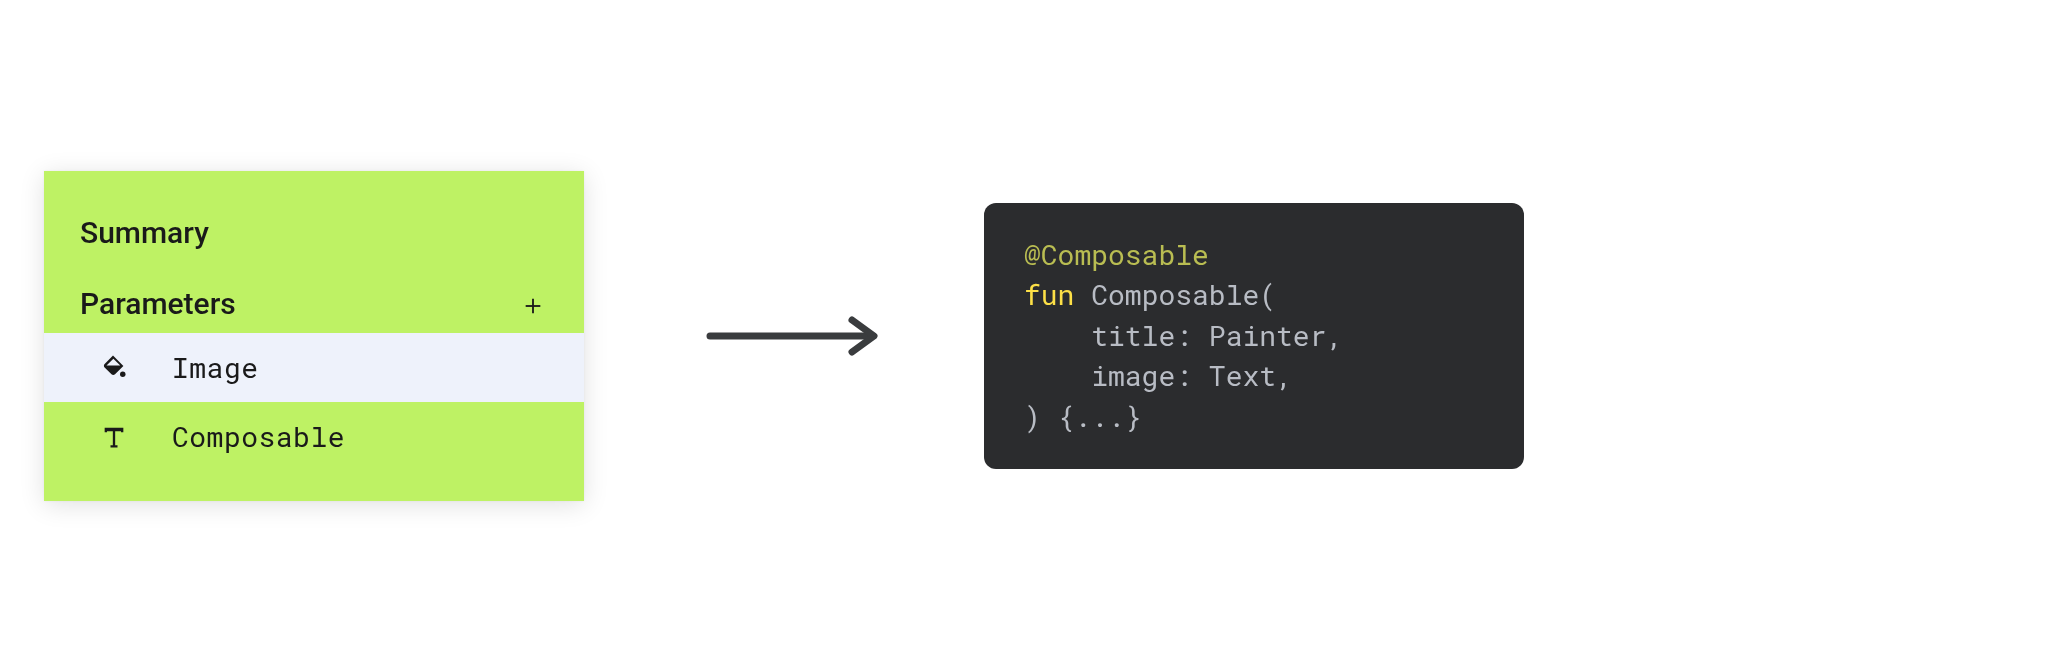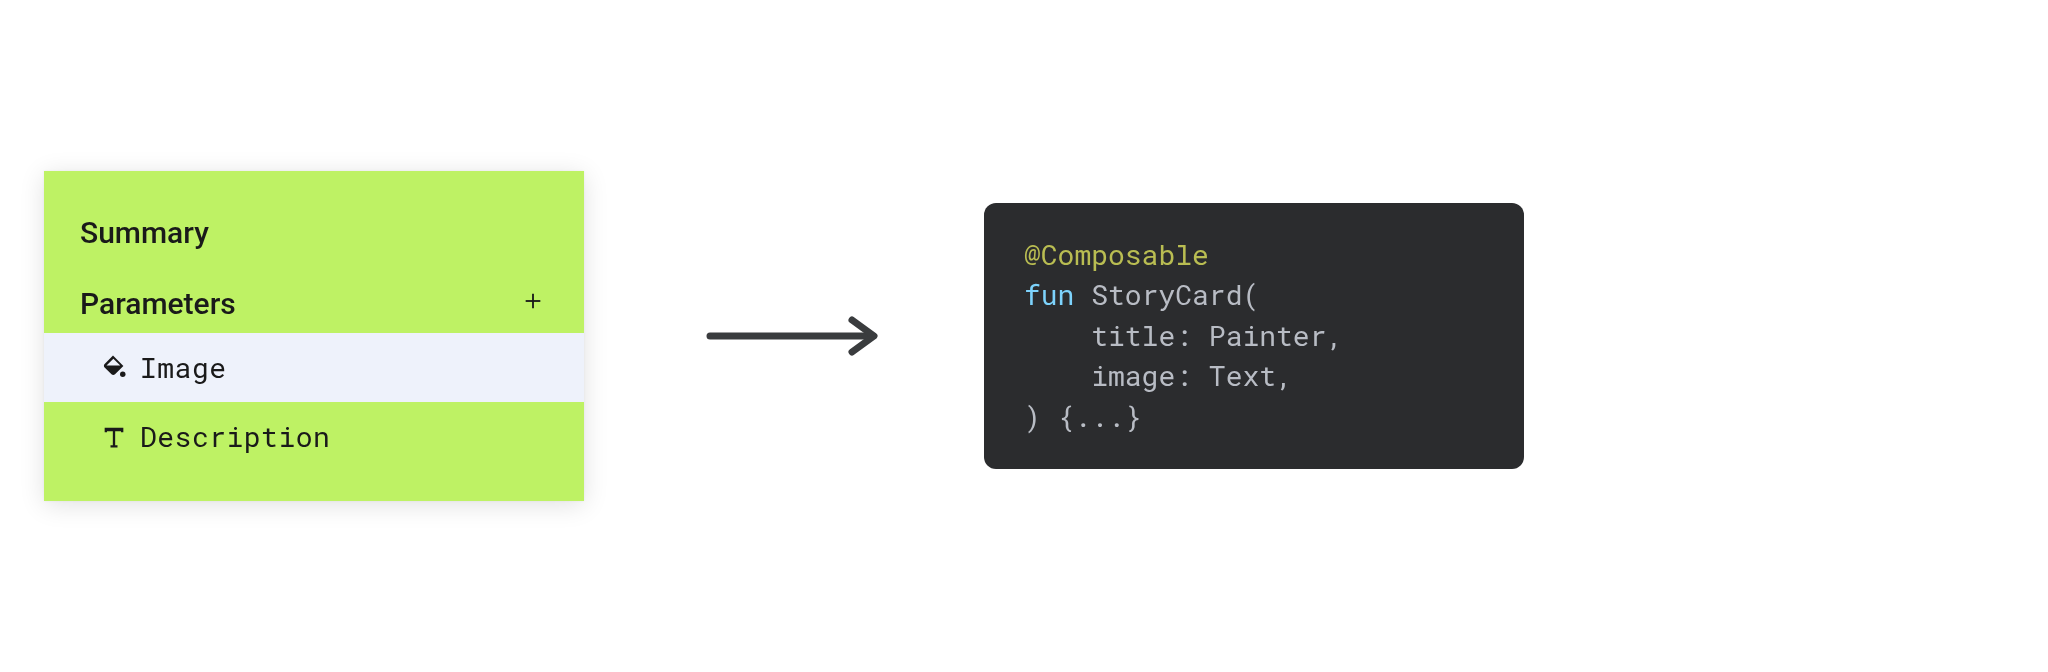--- a/index.html
+++ b/index.html
@@ -30,21 +30,21 @@
     .panel-title {
       font-size: 30px;
       font-weight: 500;
       color: #1a1a1a;
       padding: 16px 36px 20px 36px;
     }
 
     .section-header {
       display: flex;
       justify-content: space-between;
-      align-items: flex-start;
+      align-items: flex-end;
       padding: 16px 36px 12px 36px;
     }
 
     .section-title {
       font-size: 30px;
       font-weight: 500;
       color: #1a1a1a;
     }
 
     .add-btn {
@@ -54,21 +54,21 @@
       align-items: center;
       justify-content: center;
       cursor: pointer;
       color: #1a1a1a;
     }
 
     .param-row {
       display: flex;
       align-items: center;
       padding: 16px 36px 16px 54px;
-      gap: 10px;
+      gap: 42px;
       cursor: pointer;
     }
 
     .param-row.selected {
       background: #eef2fb;
     }
 
     .param-icon {
       width: 32px;
       height: 32px;
@@ -102,21 +102,21 @@
       font-size: 28px;
       line-height: 1.45;
       min-width: 540px;
     }
 
     .code-line {
       white-space: pre;
     }
 
     .tok-annotation { color: #b9bd52; }
-    .tok-keyword { color: #7dd3fc; }
+    .tok-keyword { color: #fde047; }
     .tok-default { color: #b8bcc4; }
     .tok-indent { display: inline-block; width: 4ch; }
   </style>
 </head>
 <body>
 
 <div class="panel">
   <div class="panel-title">Summary</div>
 
   <div class="section-header">
@@ -139,30 +139,30 @@
     <span class="param-label">Image</span>
   </div>
 
 
   <div class="param-row">
     <span class="param-icon">
       <svg width="28" height="28" viewBox="0 0 24 24" fill="currentColor">
         <path d="M4 4h16v4h-2V7h-5v12h2v2H9v-2h2V7H6v1H4V4z"></path>
       </svg>
     </span>
-    <span class="param-label">Description</span>
+    <span class="param-label">Composable</span>
   </div>
 </div>
 
 <div class="arrow-wrap">
   <svg width="180" height="40" viewBox="0 0 180 40" fill="none" stroke="#3a3c3e" stroke-width="7" stroke-linecap="round" stroke-linejoin="round">
     <line x1="6" y1="20" x2="168" y2="20"></line>
     <polyline points="148,4 170,20 148,36"></polyline>
   </svg>
 </div>
 
 <div class="code-block">
   <div class="code-line"><span class="tok-annotation">@Composable</span></div>
-  <div class="code-line"><span class="tok-keyword">fun</span><span class="tok-default"> </span><span class="tok-default">StoryCard(</span></div>
+  <div class="code-line"><span class="tok-keyword">fun</span><span class="tok-default"> </span><span class="tok-default">Composable(</span></div>
   <div class="code-line"><span class="tok-indent"></span><span class="tok-default">title: Painter,</span></div>
   <div class="code-line"><span class="tok-indent"></span><span class="tok-default">image: Text,</span></div>
   <div class="code-line"><span class="tok-default">) {...}</span></div>
 </div>
 
 </body></html>

